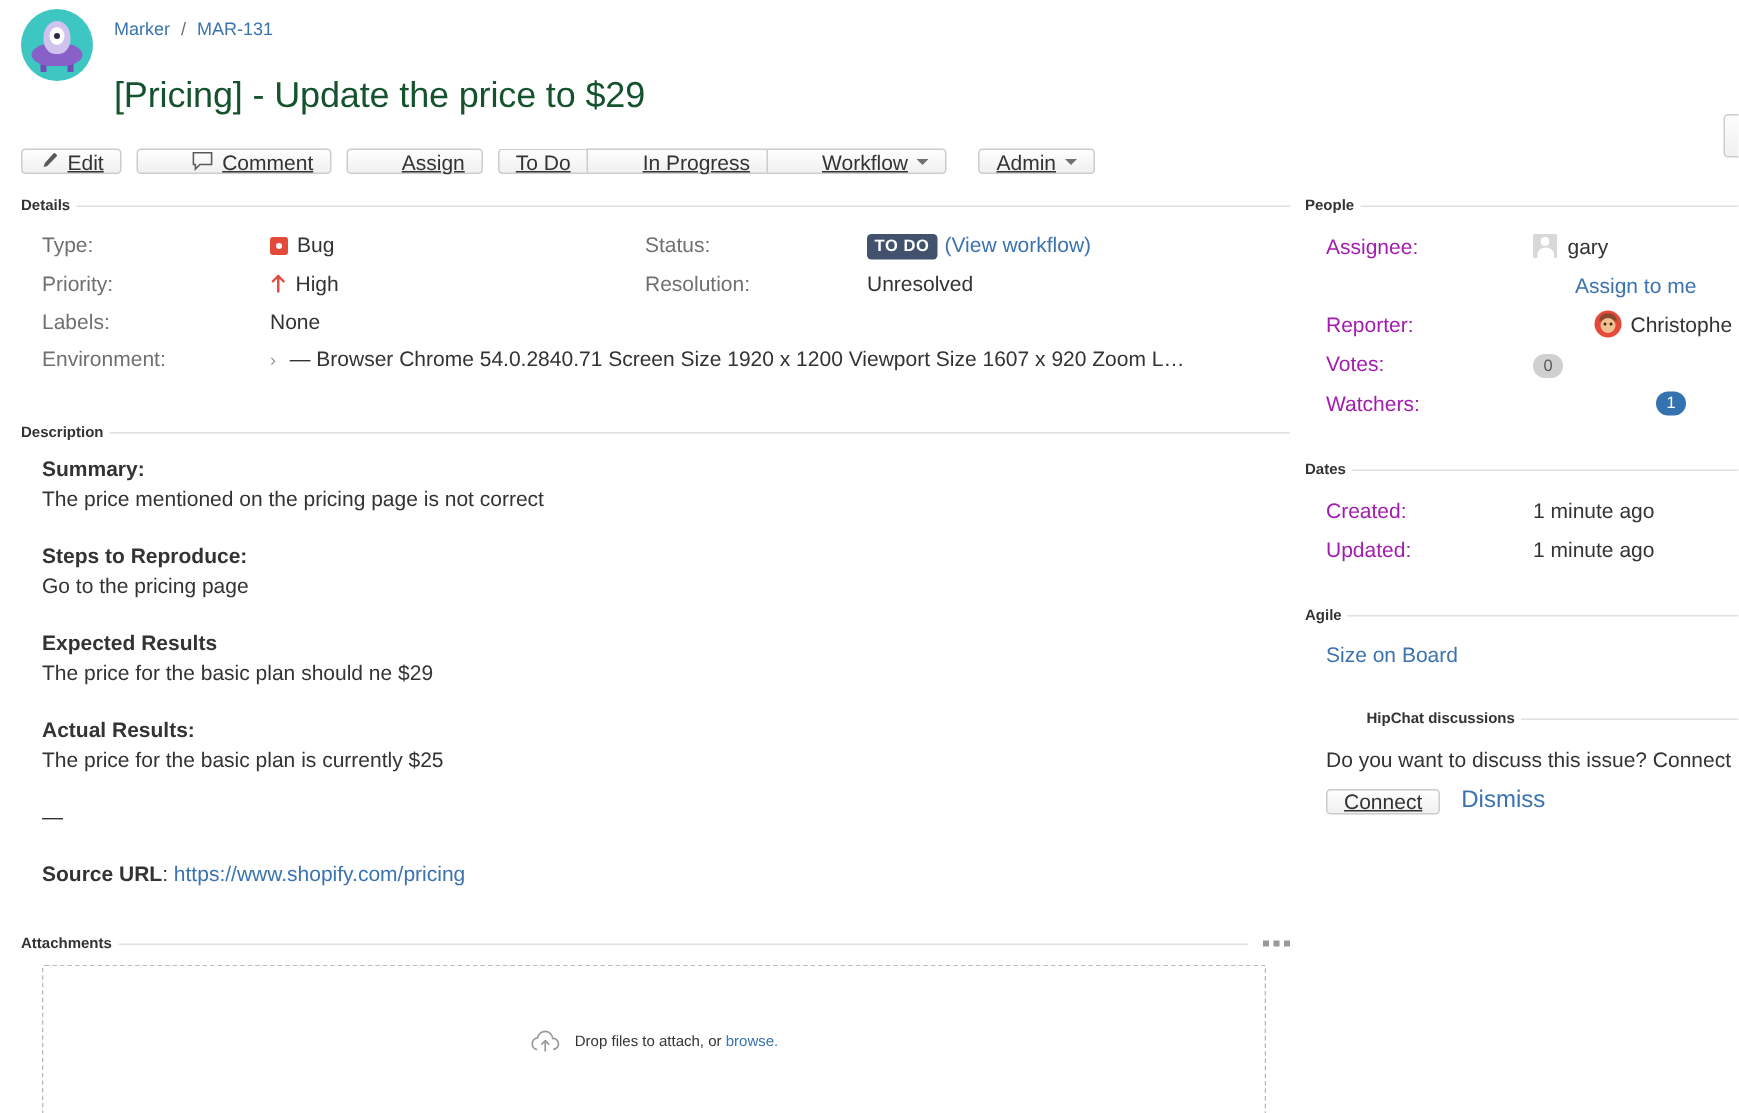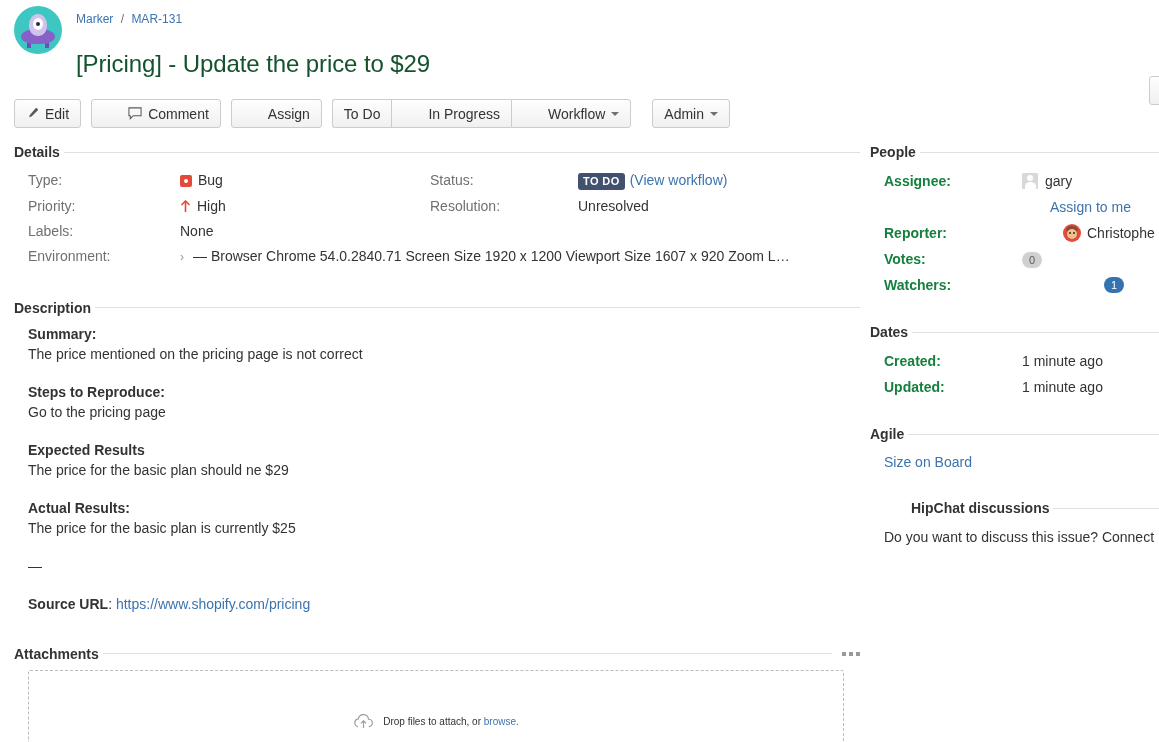--- a/index.html
+++ b/index.html
@@ -49,23 +49,23 @@
     margin-left: 76px; font-size: 24px; line-height: 30px; color: #14532d;
     font-weight: normal; padding-top: 6px; letter-spacing: -0.1px;
   }
 
   
   .toolbar { margin: 20px 0 0 14px; display: flex; align-items: center; }
   .btn {
     background: #f5f5f5;
     background-image: linear-gradient(to bottom, #fefefe, #f0f0f0);
     border: 1px solid #ccc; border-radius: 3px;
-    font-size: 14px; color: #333; height: 29px; padding: 0 11px;
+    font-size: 14px; color: #333; height: 17px; padding: 0 11px;
     display: inline-flex; align-items: center; cursor: pointer;
-    font-family: "Liberation Sans", sans-serif; white-space: nowrap;
+    font-family: "Liberation Sans", sans-serif; white-space: nowrap; text-decoration: underline;
   }
   .btn + .btn { margin-left: 10px; padding-left: 36px; }
   .btn-group { display: inline-flex; margin-left: 10px; }
   .btn-group .btn { margin-left: 0; border-radius: 0; border-right-width: 0; }
   .btn-group .btn:first-child { border-radius: 3px 0 0 3px; }
   .btn-group .btn:last-child { border-radius: 0 3px 3px 0; border-right-width: 1px; }
   .caret {
     display: inline-block; width: 0; height: 0; margin-left: 6px;
     border-left: 4px solid transparent; border-right: 4px solid transparent;
     border-top: 4px solid #707070;
@@ -79,21 +79,21 @@
     border: 1px solid #ccc; border-radius: 3px;
   }
 
   
   .content { display: flex; margin-top: 16px; }
   .col-main { width: 860px; padding-left: 14px; }
   .col-side { width: 299px; padding-left: 10px; }
 
   .mod-header {
     display: flex; align-items: center; gap: 4px;
-    font-size: 14px; font-weight: bold; color: #333;
+    font-size: 10px; font-weight: bold; color: #333;
     margin-bottom: 8px;
   }
   .mod-header .rule { flex: 1; height: 1px; background: #e0e0e0; }
   .mod-header .dots { display: flex; gap: 3px; padding-left: 6px; }
   .mod-header .dots i { width: 4px; height: 4px; background: #999; display: block; }
 
   
   .details-grid {
     display: grid;
     grid-template-columns: 166px 250px 148px auto;
@@ -142,21 +142,21 @@
   .drop-hint {
     position: absolute; left: 0; right: 0; top: 42px;
     display: flex; align-items: center; justify-content: center;
     font-size: 10px; color: #333;
   }
   .drop-hint .cloud { margin-right: 9px; display: inline-flex; }
 
   
   .side-mod { margin-bottom: 26px; }
   .side-grid { display: grid; grid-template-columns: 152px auto; font-size: 14px; }
-  .side-grid .lbl { color: #15803d; padding: 4px 0 4px 14px; line-height: 18px; font-weight: bold; }
+  .side-grid .lbl { color: #a21caf; padding: 4px 0 4px 14px; line-height: 18px; }
   .side-grid .val { color: #333; padding: 4px 0; line-height: 18px; }
   .person { display: flex; align-items: center; }
   .av-gray {
     width: 16px; height: 16px; background: #d8d8d8; margin-right: 7px;
     position: relative; overflow: hidden; flex: none; border-radius: 1px;
   }
   .av-gray::before {
     content: ""; position: absolute; left: 5px; top: 2px; width: 6px; height: 6px;
     background: #fff; border-radius: 50%;
   }
@@ -428,16 +428,22 @@
         <a href="#">Size on Board</a>
       </div>
     </div>
 
     <div class="side-mod">
       <div class="mod-header">
         <span class="nowrap">HipChat discussions</span>
         <span class="rule"></span>
       </div>
       <div class="hip-text">Do you want to discuss this issue? Connect</div>
+      <div class="hip-actions">
+        <button class="btn">
+          <span>Connect</span>
+        </button>
+        <a href="#">Dismiss</a>
+      </div>
     </div>
 
   </div>
 </div>
 
 </body></html>

